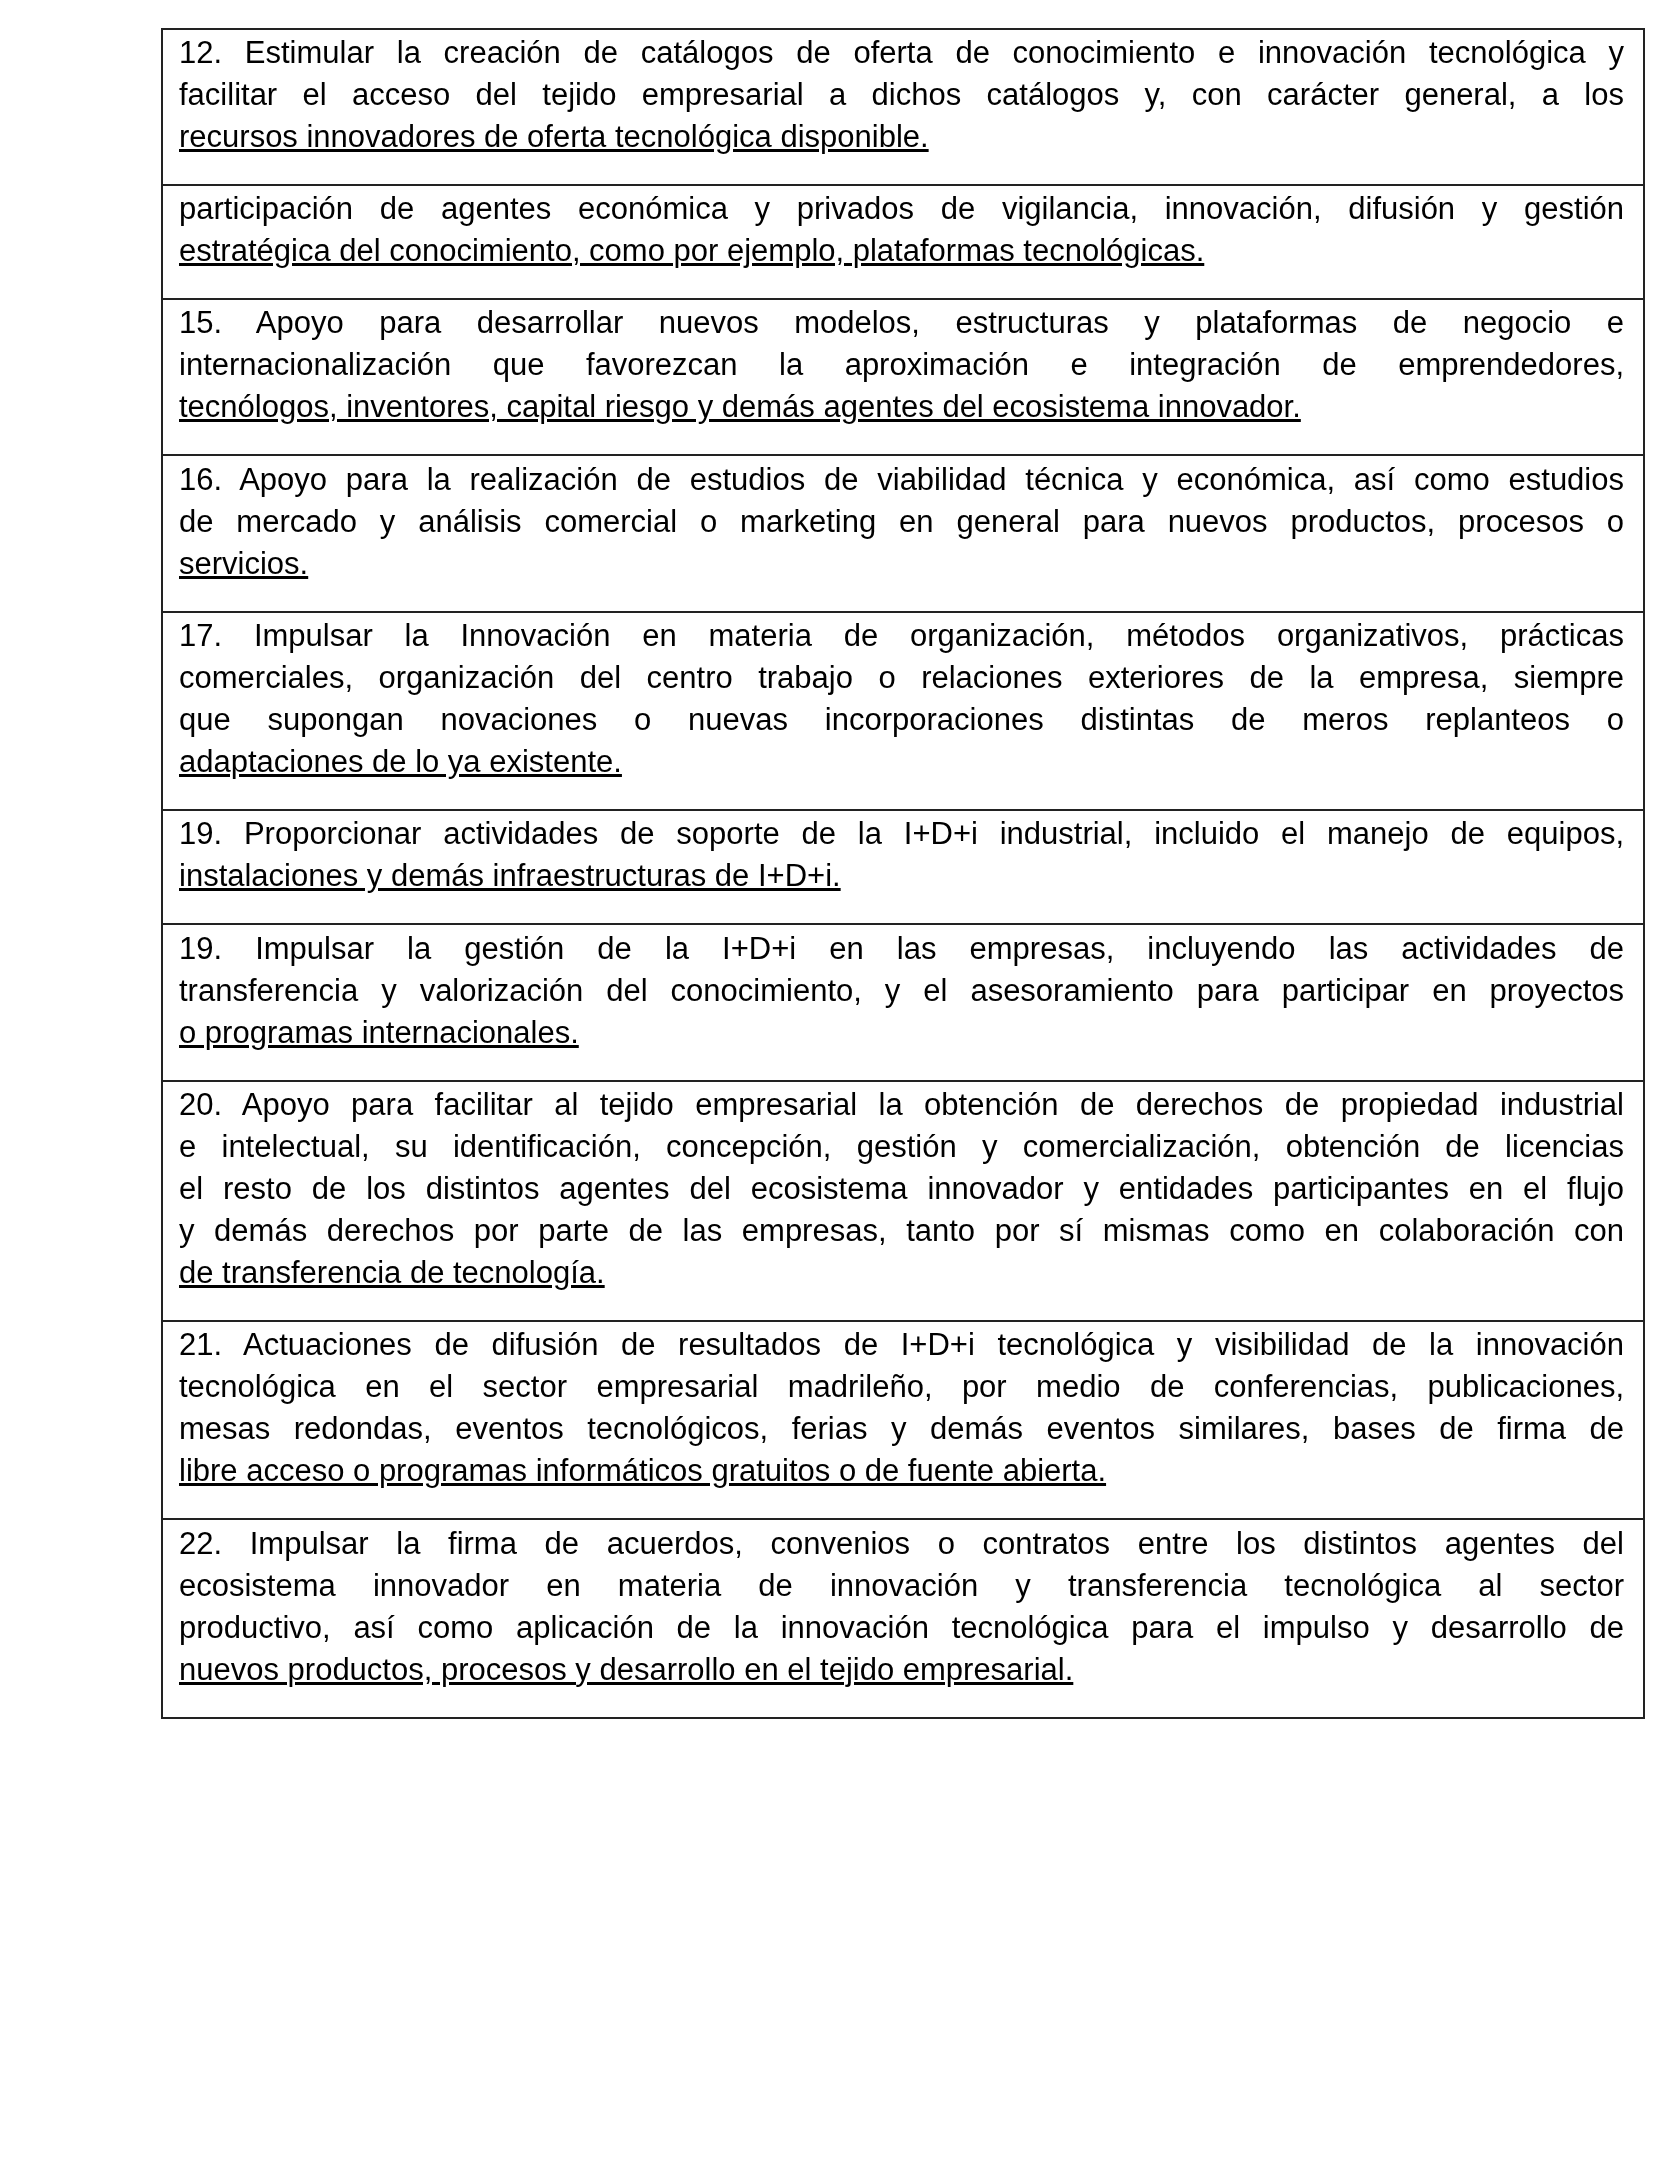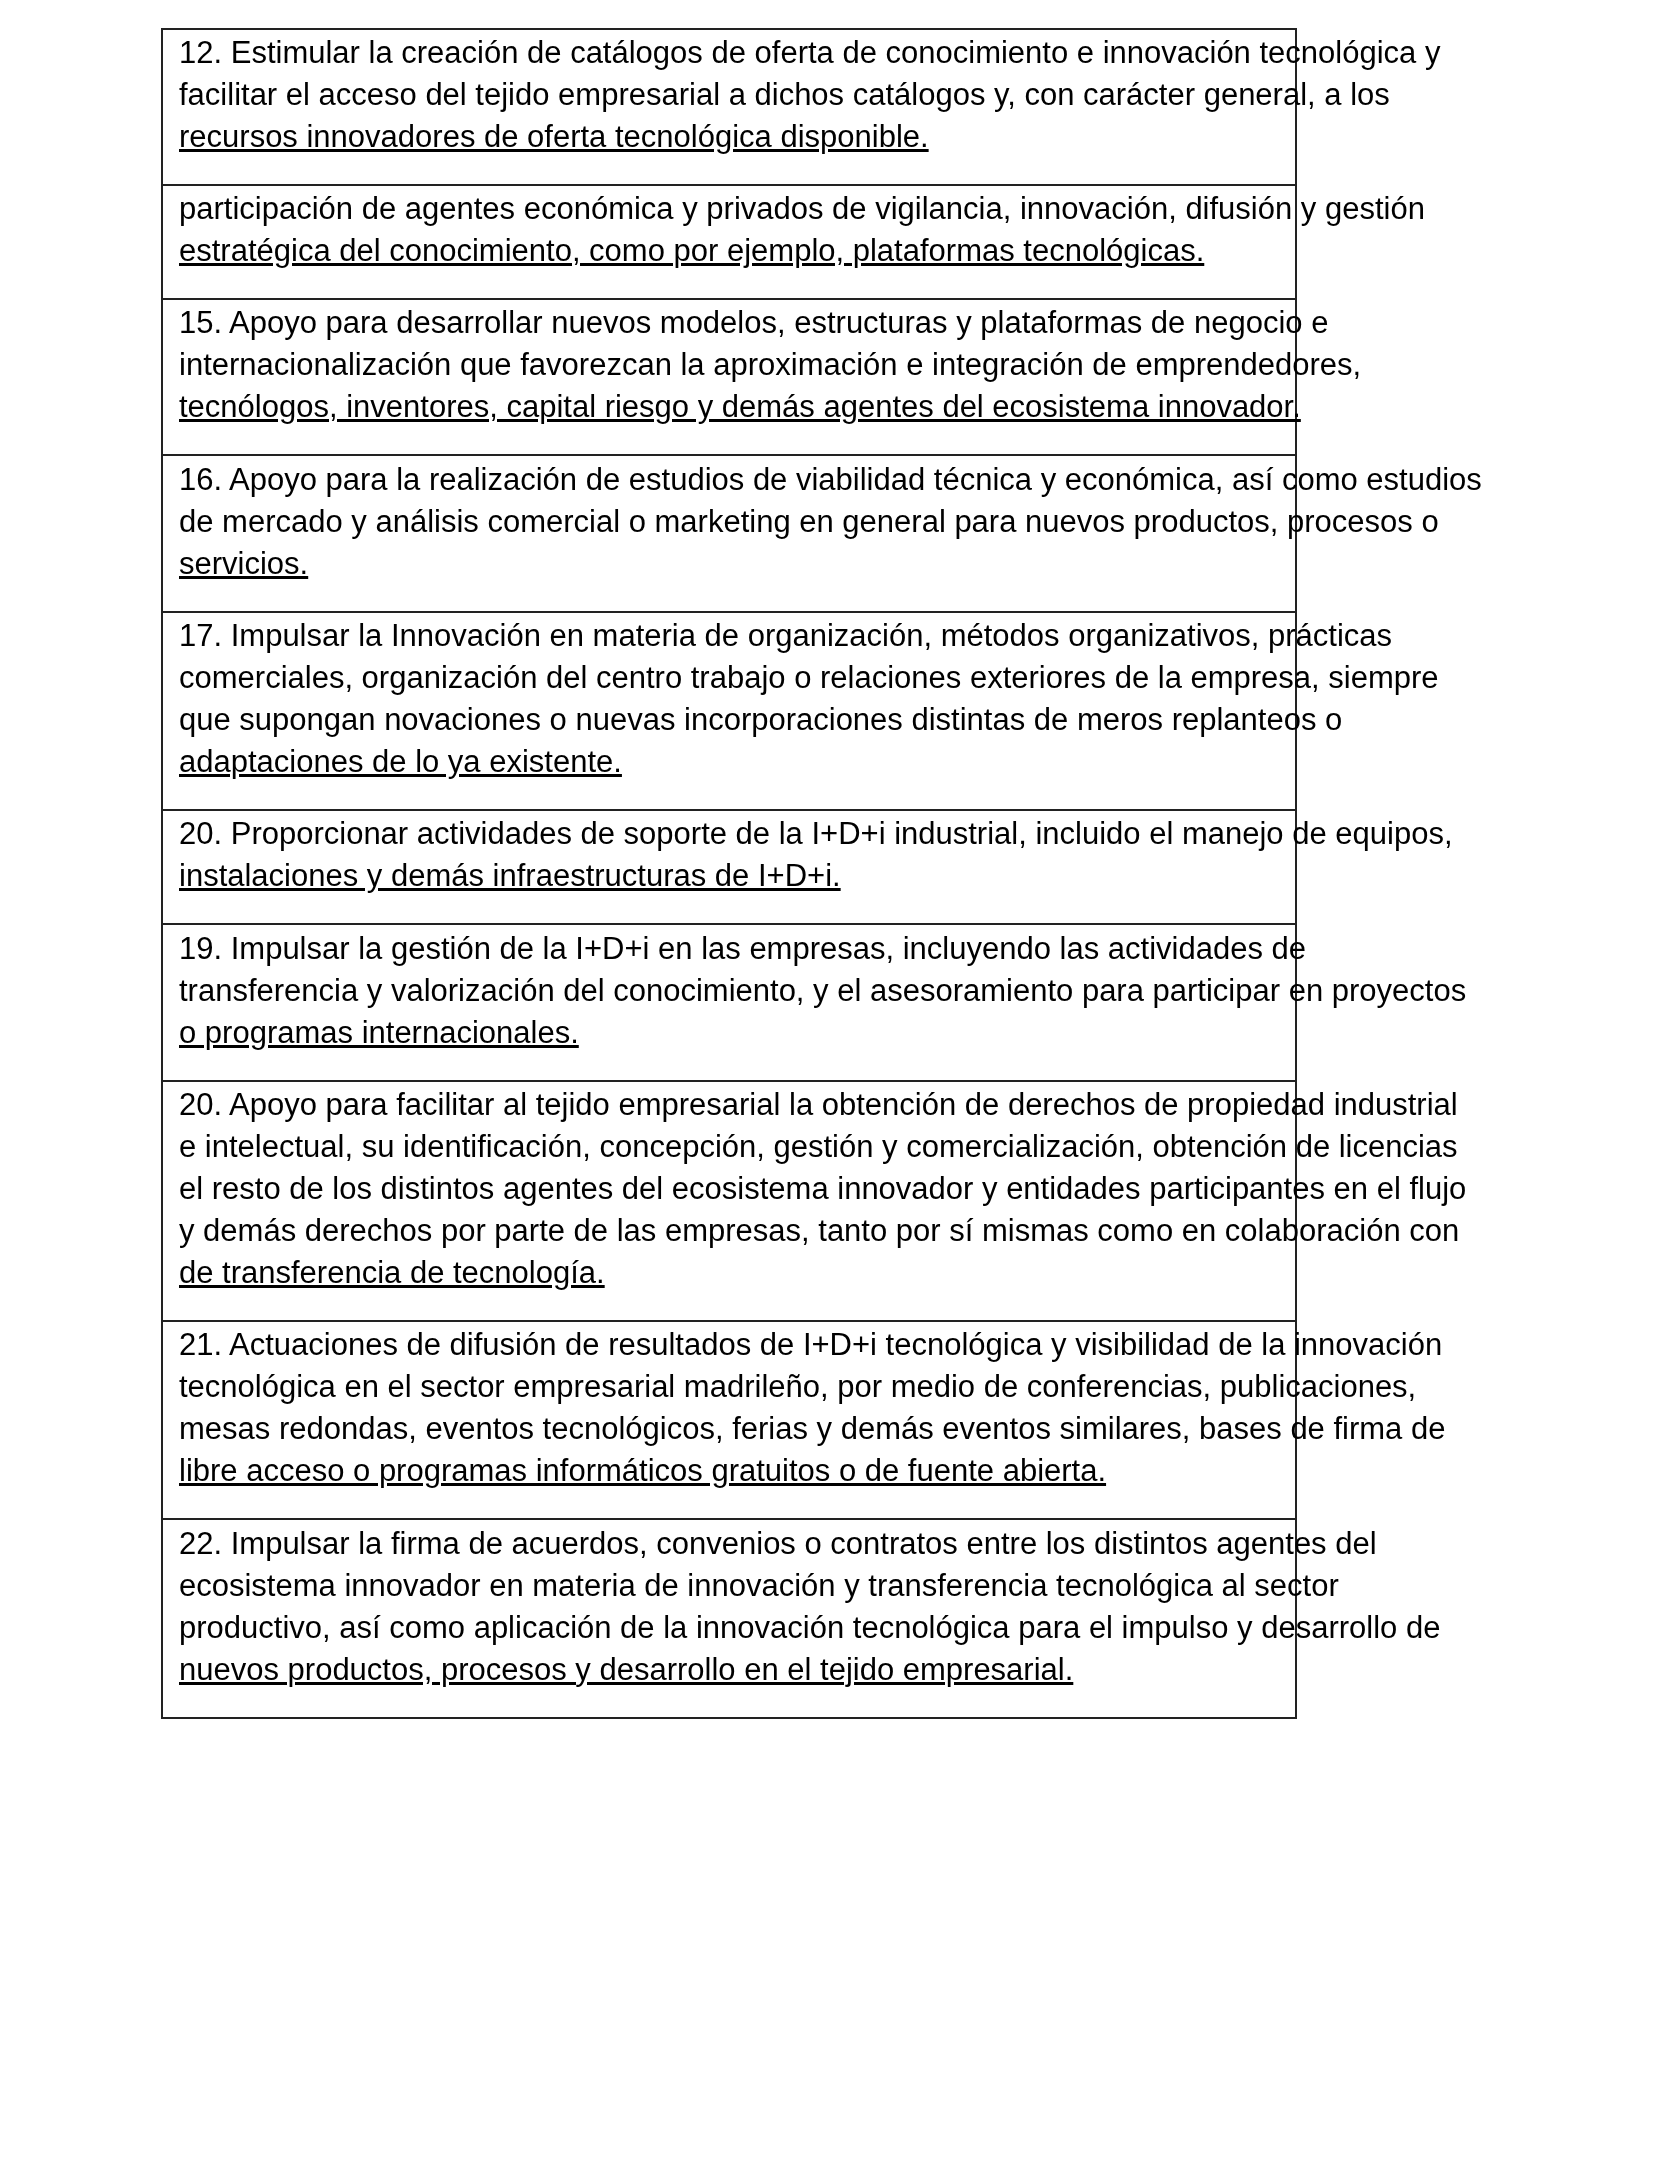--- a/index.html
+++ b/index.html
@@ -12,21 +12,21 @@
       height: 2183px;
       position: relative;
       overflow: hidden;
       font-family: "Liberation Sans", "DejaVu Sans", sans-serif;
       color: #000000;
     }
     .doc-table {
       position: absolute;
       left: 161px;
       top: 27.6px;
-      width: 1136px;
+      width: 1484px;
       box-sizing: border-box;
       border: 2.3px solid #222222;
     }
     .row {
       box-sizing: border-box;
       border-top: 2.3px solid #222222;
       padding: 2.3px 19px 26px 16px;
     }
     .row:first-child {
       border-top: none;
@@ -70,21 +70,21 @@
       <span class="line">de mercado y análisis comercial o marketing en general para nuevos productos, procesos o</span>
       <span class="line last">servicios.</span>
     </div>
     <div class="row">
       <span class="line">17. Impulsar la Innovación en materia de organización, métodos organizativos, prácticas</span>
       <span class="line">comerciales, organización del centro trabajo o relaciones exteriores de la empresa, siempre</span>
       <span class="line">que supongan novaciones o nuevas incorporaciones distintas de meros replanteos o</span>
       <span class="line last">adaptaciones de lo ya existente.</span>
     </div>
     <div class="row">
-      <span class="line">20. Proporcionar actividades de soporte de la I+D+i industrial, incluido el manejo de equipos,</span>
+      <span class="line">19. Proporcionar actividades de soporte de la I+D+i industrial, incluido el manejo de equipos,</span>
       <span class="line last">instalaciones y demás infraestructuras de I+D+i.</span>
     </div>
     <div class="row">
       <span class="line">19. Impulsar la gestión de la I+D+i en las empresas, incluyendo las actividades de</span>
       <span class="line">transferencia y valorización del conocimiento, y el asesoramiento para participar en proyectos</span>
       <span class="line last">o programas internacionales.</span>
     </div>
     <div class="row">
       <span class="line">20. Apoyo para facilitar al tejido empresarial la obtención de derechos de propiedad industrial</span>
       <span class="line">e intelectual, su identificación, concepción, gestión y comercialización, obtención de licencias</span>

